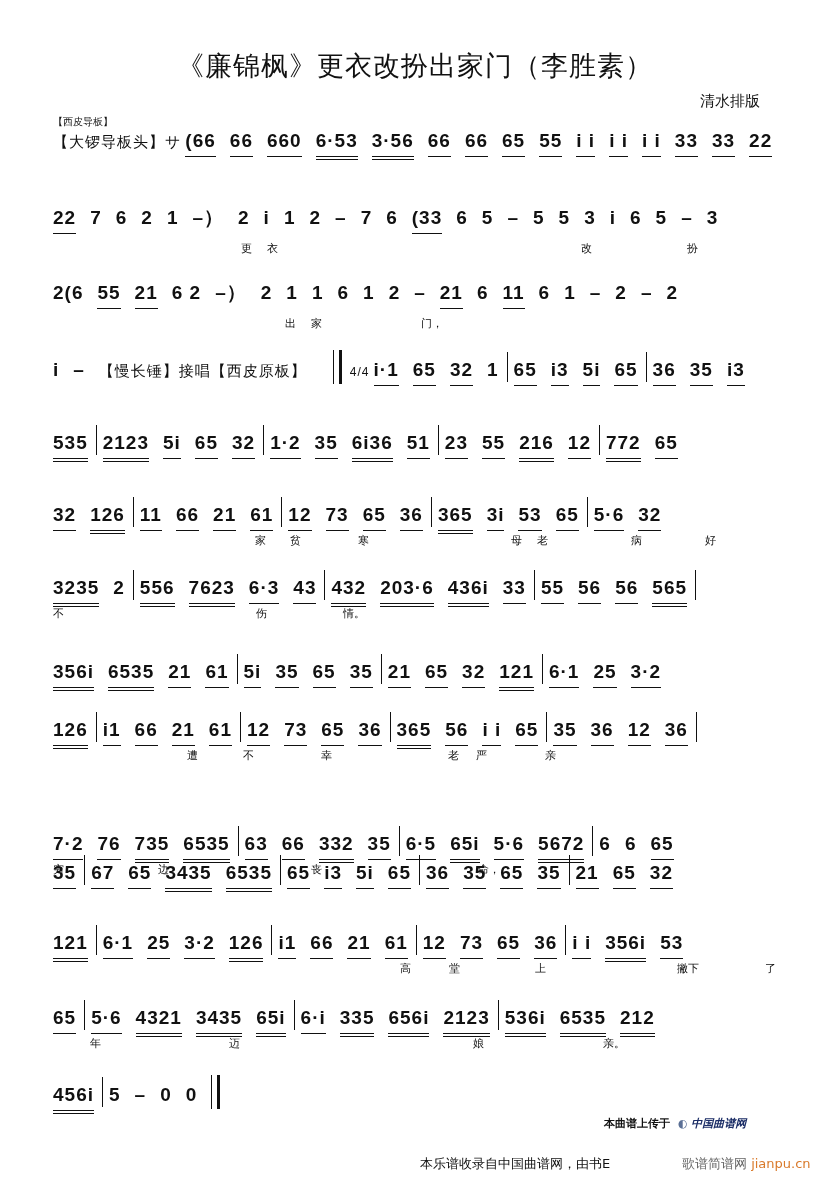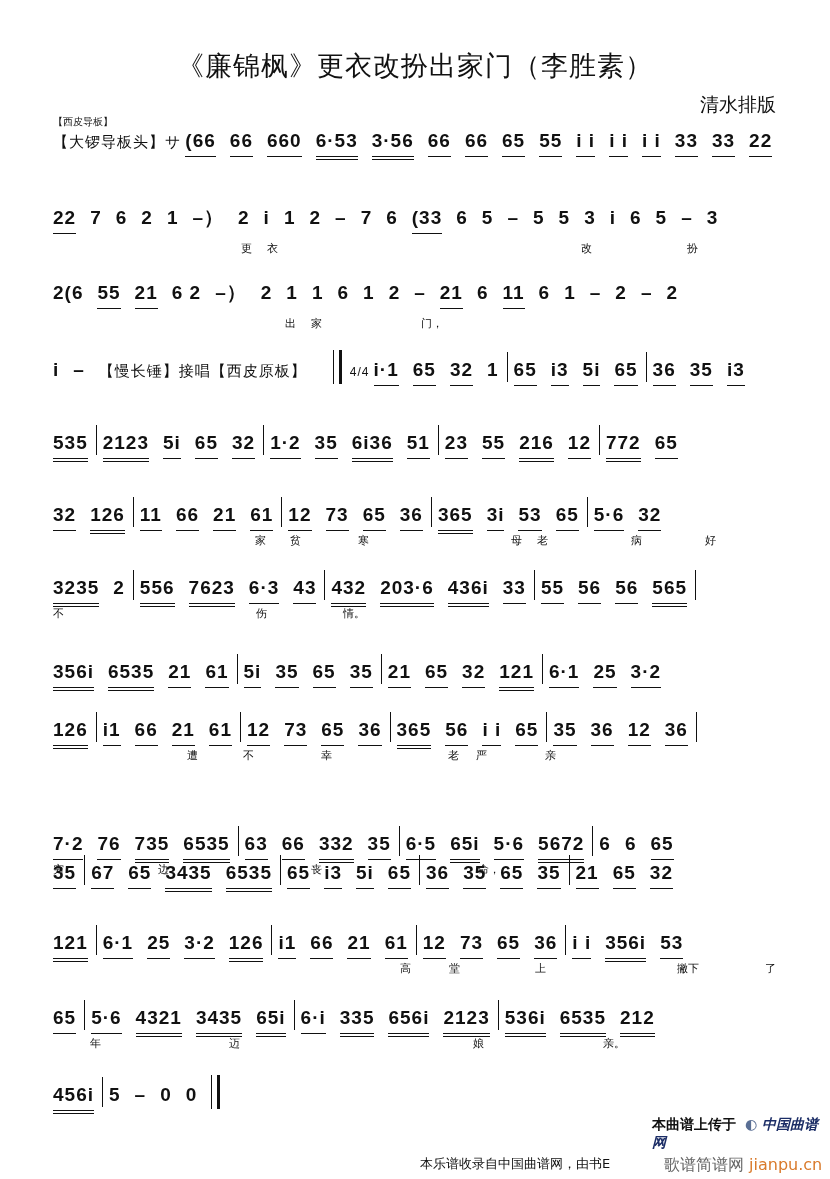--- a/index.html
+++ b/index.html
@@ -1,41 +1,41 @@
 <!DOCTYPE html>
 <html><head>
 <meta charset="utf-8">
 <style>
   html, body { margin: 0; padding: 0; background: #ffffff; }
   body { width: 830px; height: 1179px; position: relative; overflow: hidden;
          font-family: "DejaVu Sans", sans-serif; color: #111; }
   .title { position: absolute; top: 48px; left: 0; width: 830px; text-align: center;
            font-size: 27px; font-family: "DejaVu Sans", sans-serif; letter-spacing: 1px; }
-  .arranger { position: absolute; top: 92px; left: 700px; font-size: 19px; }
+  .arranger { position: absolute; top: 92px; left: 700px; font-size: 15px; }
   .mode-label { position: absolute; top: 115px; left: 53px; font-size: 10px; }
   .row { position: absolute; left: 53px; width: 730px; height: 50px; }
   .notes { position: absolute; top: 0; left: 0; white-space: nowrap;
            font-family: "Liberation Sans", sans-serif; font-weight: bold; font-size: 19px;
            letter-spacing: 1px; }
   .tok { display: inline-block; position: relative; margin-right: 14px; padding-bottom: 4px; }
   .tok.u1 { border-bottom: 1.5px solid #111; }
   .tok.u2 { border-bottom: 4px double #111; }
   .bar { display: inline-block; width: 1px; height: 30px; background: #111;
          vertical-align: -6px; margin-right: 6px; margin-left: -6px; }
   .dbar { display: inline-block; width: 5px; height: 34px; border-left: 1.5px solid #111;
           border-right: 3px solid #111; vertical-align: -8px; margin-right: 8px; }
   .meter { font-size: 12px; font-weight: normal; margin-right: 4px; }
   .lyrics { position: absolute; top: 36px; left: 0; width: 730px; height: 16px; font-size: 11px; }
   .lyrics span { position: absolute; }
   .inline-label { font-size: 15px; font-weight: normal; font-family: "DejaVu Sans", sans-serif; margin-right: 26px; }
-  .upload { position: absolute; top: 1116px; left: 652px; font-size: 14px; font-weight: bold; }
+  .upload { position: absolute; top: 1116px; left: 604px; font-size: 11px; font-weight: bold; }
   .logo { color: #5a6f95; font-style: italic; font-weight: bold; margin-left: 4px; }
   .logo .cn { color: #1b2d66; }
   .footer-note { position: absolute; top: 1155px; left: 420px; font-size: 13px; }
-  .watermark { position: absolute; top: 1155px; left: 664px; font-size: 16px; color: #666; }
+  .watermark { position: absolute; top: 1155px; left: 682px; font-size: 13px; color: #666; }
   .watermark .dom { color: #d97a2b; }
 </style>
 </head>
 <body>
 
 <div class="title">《廉锦枫》更衣改扮出家门（李胜素）</div>
 <div class="arranger">清水排版</div>
 <div class="mode-label">【西皮导板】</div>
 
 <div id="score">

